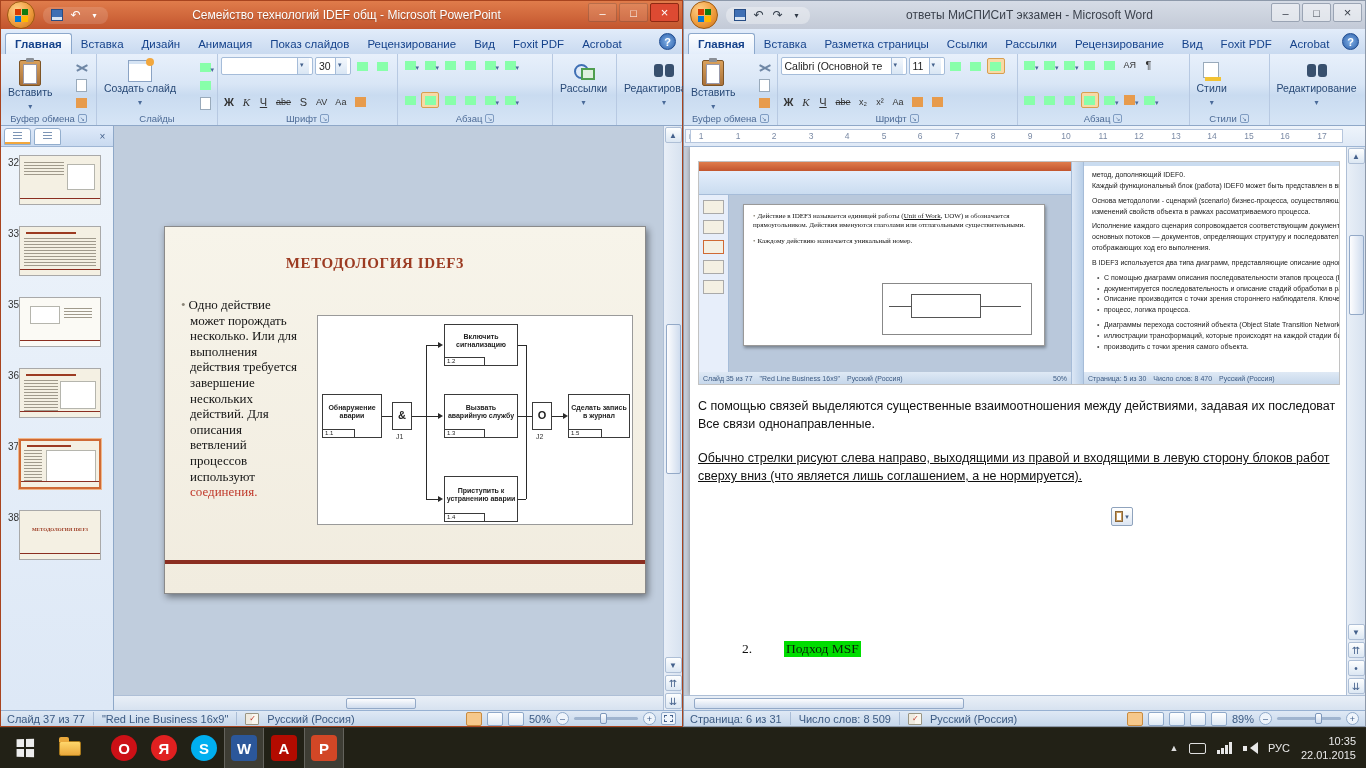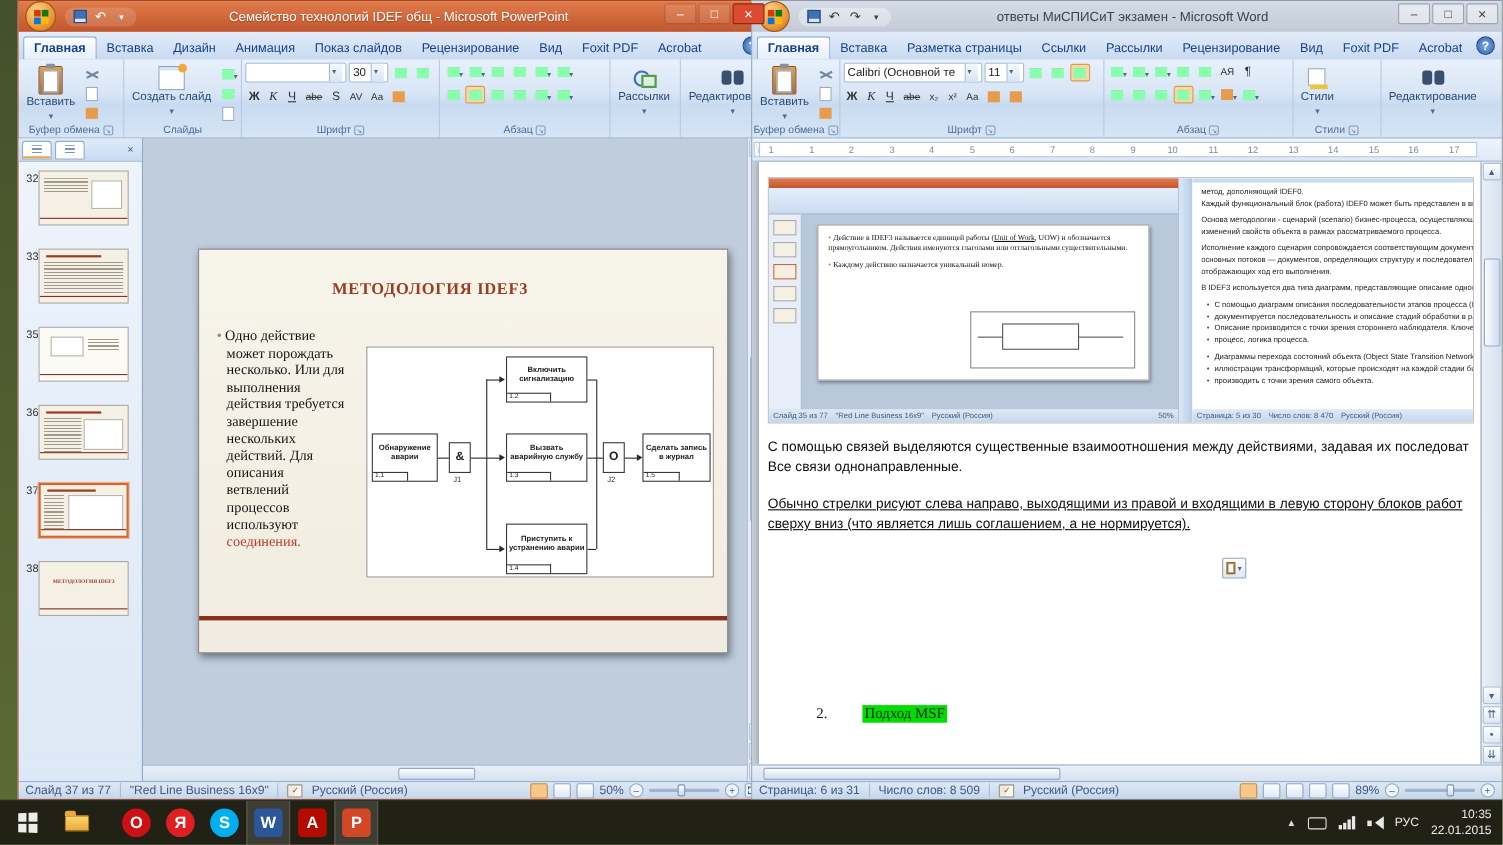--- a/index.html
+++ b/index.html
@@ -1,20 +1,20 @@
 <!DOCTYPE html>
 <html><head>
 <meta charset="utf-8">
 <style>
 *{margin:0;padding:0;box-sizing:border-box}
 html,body{width:1366px;height:768px}
 body{font-family:"Liberation Sans",sans-serif;font-size:11px;color:#222}
 .screen{position:relative;width:1366px;height:768px;overflow:hidden;background:linear-gradient(180deg,#44502a,#5d6b35)}
 .window{position:absolute;top:0;width:683px;height:727px;display:flex;flex-direction:column;background:#dbe6f4}
-#ppt{left:16px;border:1px solid #a8441f}
+#ppt{left:0;border:1px solid #a8441f}
 #word{left:683px;border:1px solid #8d99aa}
 
 .titlebar{height:28px;position:relative;display:flex;align-items:center;flex:0 0 auto}
 #ppt .titlebar{background:linear-gradient(180deg,#e07c4b,#c2552e)}
 #word .titlebar{background:linear-gradient(180deg,#d6dce6,#c3cad7)}
 .title-text{position:absolute;left:120px;right:110px;text-align:center;font-size:12px;white-space:nowrap;overflow:hidden}
 #ppt .title-text{color:#fff;text-shadow:0 1px 1px rgba(0,0,0,.3)}
 #word .title-text{color:#3c424d}
 .office-btn{width:28px;height:28px;border-radius:50%;margin-left:6px;background:radial-gradient(circle at 35% 30%,#ffd089,#ef9d3e 55%,#c96f17);border:1px solid #9c5a12;display:grid;place-items:center;z-index:2}
 .office-logo{width:13px;height:13px;display:grid;grid-template-columns:1fr 1fr;gap:1px}
@@ -36,21 +36,21 @@
 #word .win-btn{color:#373d48;background:rgba(255,255,255,.45);border:1px solid #9aa4b4}
 .win-btn.min::after{content:"–"}.win-btn.max::after{content:"□"}.win-btn.close::after{content:"×";font-size:13px}
 
 .tabrow{height:25px;display:flex;align-items:flex-end;padding-left:4px;background:linear-gradient(#e2ecfa,#c9daf0);position:relative;flex:0 0 auto}
 .tab{padding:4px 9px 4px;font-size:11.5px;color:#15428b;border-radius:3px 3px 0 0;white-space:nowrap}
 .tab.active{background:linear-gradient(#fdfeff,#e4eefb);border:1px solid #8ca8cc;border-bottom:none;font-weight:bold}
 .help-btn{position:absolute;right:6px;top:4px;width:17px;height:17px;border-radius:50%;background:radial-gradient(#7fb0e8,#2d5fa8);border:1px solid #1d4a8f}
 .help-btn::after{content:"?";color:#fff;font-weight:bold;font-size:11px;display:grid;place-items:center;height:100%}
 
 .ribbon{height:72px;display:flex;background:linear-gradient(180deg,#e8f0fb,#d9e6f6 42%,#c9dbf0 58%,#d6e5f6);border-bottom:1px solid #8fa8c8;flex:0 0 auto}
-.rgroup{position:relative;border-right:1px solid #b7c9e2;display:flex;padding:3px 3px 7px;gap:2px;flex:0 0 auto}
+.rgroup{position:relative;border-right:1px solid #b7c9e2;display:flex;padding:3px 3px 7px;gap:16px;flex:0 0 auto}
 .rgroup-label{position:absolute;left:0;right:0;bottom:1px;text-align:left;font-size:9.5px;color:#4d6b96;display:flex;align-items:center;justify-content:center;gap:3px}
 .dlg{width:9px;height:9px;border:1px solid #7f9cc2;border-radius:2px;position:relative}
 .dlg::after{content:"↘";position:absolute;font-size:6px;left:1px;top:0;color:#4d6b96}
 .bigbtn{display:flex;flex-direction:column;align-items:center;justify-content:flex-start;padding:2px 3px;border-radius:3px;font-size:10.5px;color:#294a77;text-align:center;gap:1px;border:1px solid transparent}
 .bigbtn .cap{line-height:11px;white-space:nowrap}
 .darr::after{content:"▾";font-size:8px;color:#4a6a99}
 .icol{display:flex;flex-direction:column;gap:2px;padding-top:2px}
 .irow{display:flex;gap:2px;align-items:center}
 .mi{position:relative;width:18px;height:16px;border-radius:2px;display:grid;place-items:center;border:1px solid transparent}
 .mi::before{content:"";width:11px;height:9px;background:repeating-linear-gradient(#8fa 0 0),repeating-linear-gradient(#93a5bd 0 1px,transparent 1px 3px)}

